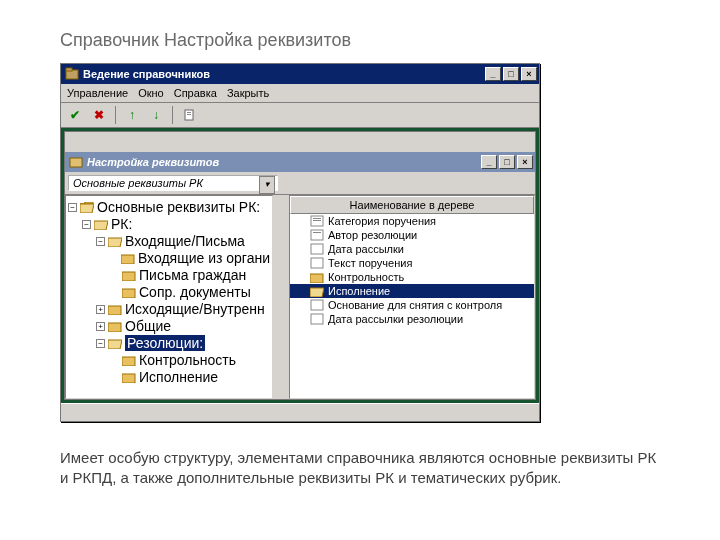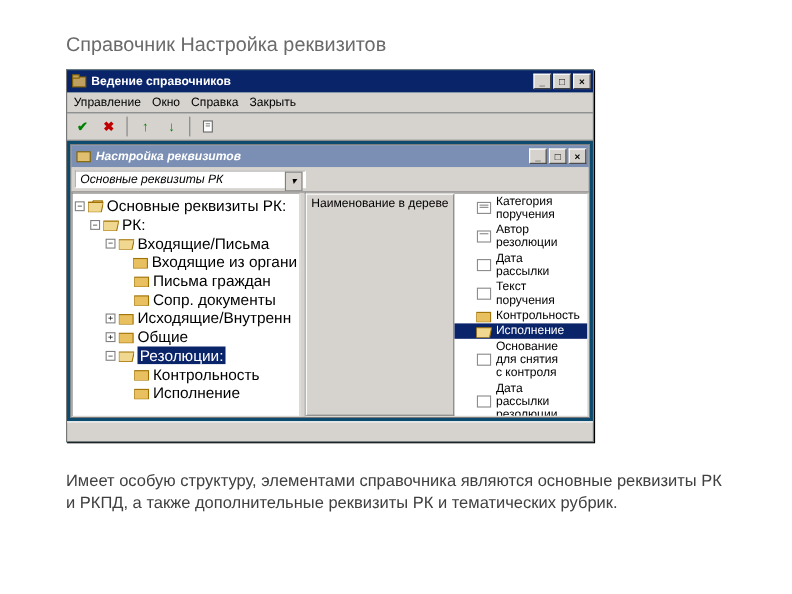--- a/index.html
+++ b/index.html
@@ -15,35 +15,36 @@
   }
   .slide-title {
     font-size: 18px;
     font-weight: 400;
     margin: 0 0 12px 0;
     color: #6a6a6a;
   }
   .outer-window {
     border: 1px solid #777;
     width: 480px;
-    background: #0c4a6e;
+    background: #14532d;
     box-shadow: 1px 1px 0 #000;
   }
   .titlebar {
     display: flex;
     align-items: center;
     height: 20px;
     background: linear-gradient(#0a246a,#0a246a);
     color: #fff;
     font-size: 11px;
     font-weight: bold;
     padding: 0 2px 0 4px;
   }
   .titlebar.inner {
     background: #7a8fb3;
+    margin-top: 20px;
   }
   .titlebar .tb-icon {
     width: 14px; height: 14px; margin-right: 4px;
     display: inline-flex; align-items: center; justify-content: center;
   }
   .tb-spacer { flex: 1; }
   .win-btn {
     width: 16px; height: 14px; margin-left: 2px;
     background: #d6d3ce;
     border: 1px solid #fff;
@@ -103,24 +104,24 @@
   .tree-pane {
     width: 208px;
     background:#fff;
     border:1px inset #d6d3ce;
     overflow:hidden;
     font-size:11px; color:#000;
     padding: 2px;
   }
   .list-pane {
     flex:1;
-    display:flex; flex-direction:row;
+    display:flex; flex-direction:column;
     border:1px inset #d6d3ce;
     background:#fff;
-    margin-left:4px;
+    margin-left:16px;
   }
   .list-header {
     background:#d6d3ce;
     border:1px solid #808080; border-left-color:#fff; border-top-color:#fff;
     font-size:11px; color:#000; text-align:center;
     padding:2px 4px;
   }
   .list-body { flex:1; overflow:hidden; }
   .list-row {
     display:flex; align-items:center; gap:4px;

